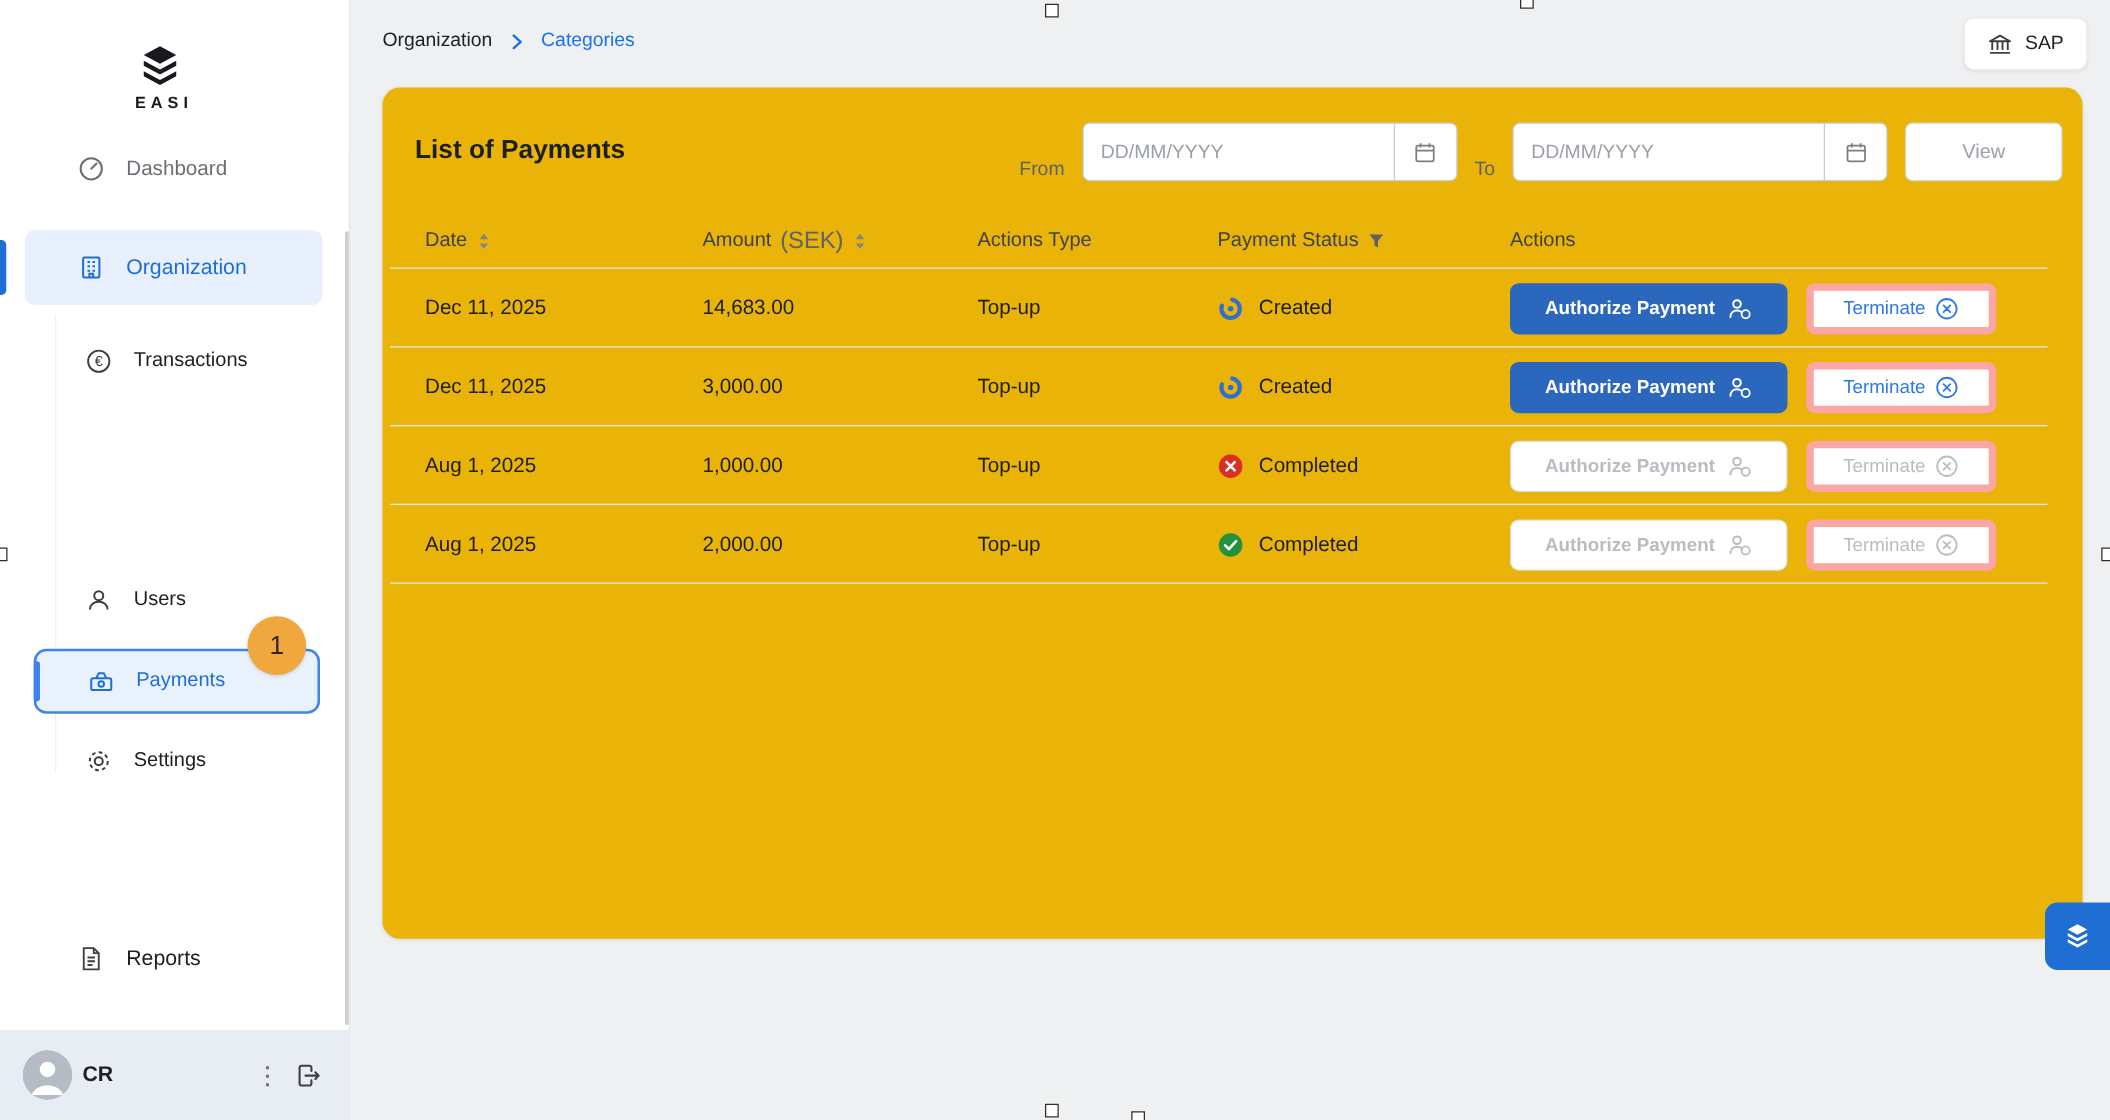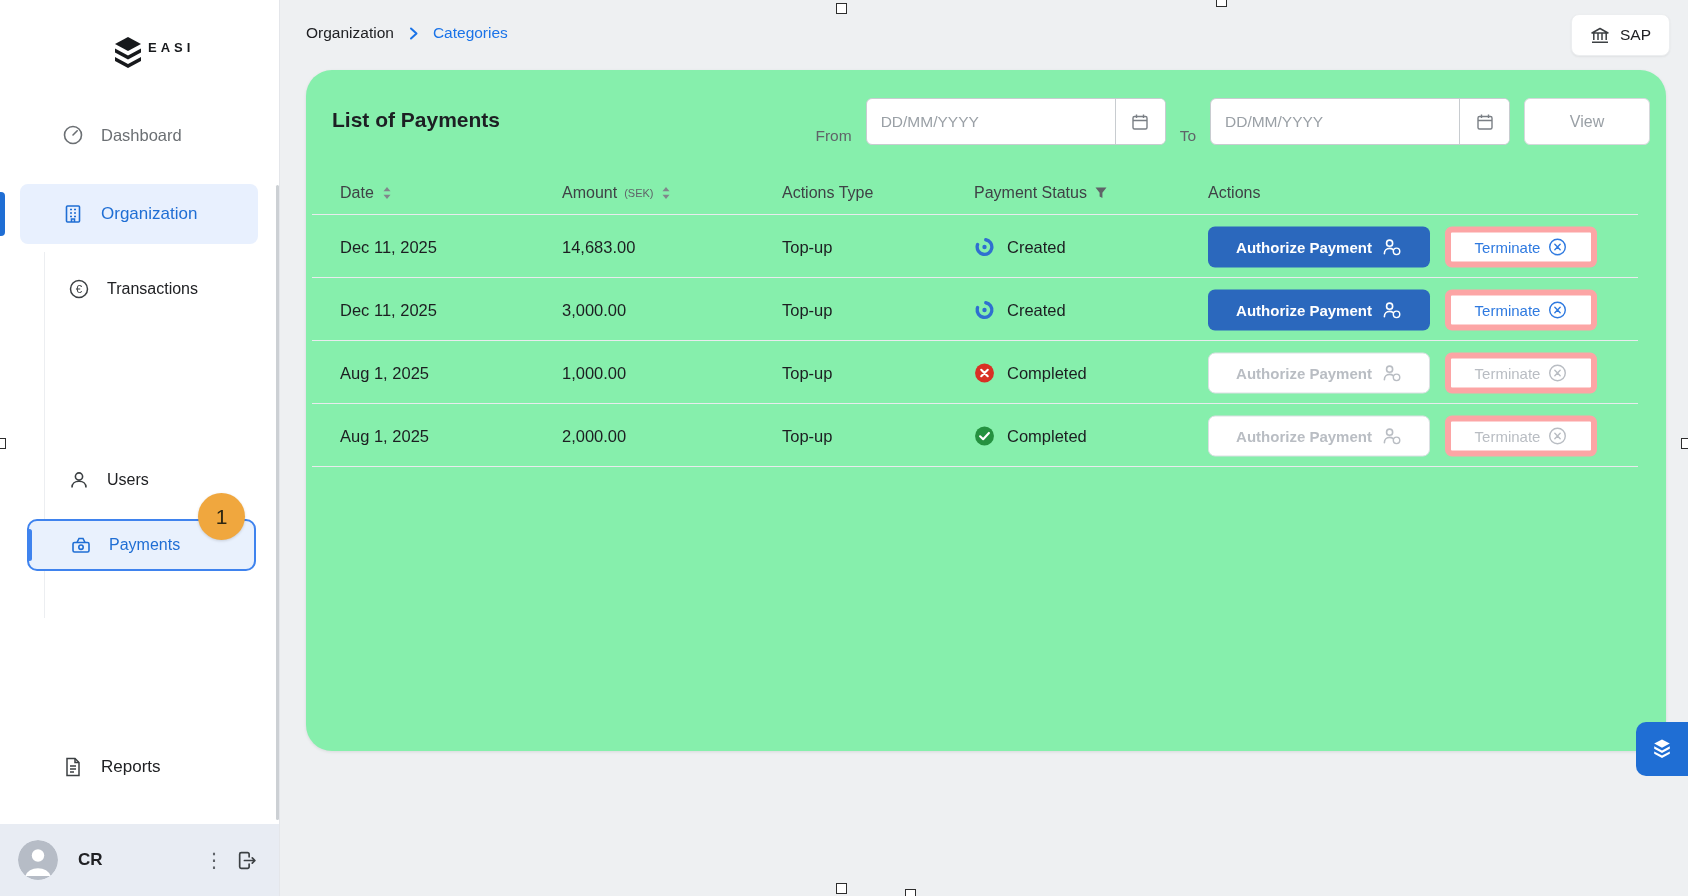--- a/index.html
+++ b/index.html
@@ -4,21 +4,21 @@
 <style>
   *{box-sizing:border-box;margin:0;padding:0}
   html,body{width:1688px;height:896px;overflow:hidden;position:relative;
     font-family:"Liberation Sans","DejaVu Sans",sans-serif;background:#eef0f2;color:#1c1e21}
   svg{display:block}
 
   
   .sidebar{position:absolute;left:0;top:0;width:280px;height:896px;background:#fff;
     border-right:1px solid #e4e6ea;z-index:5}
   .logo-block{position:absolute;left:0;top:0;width:100%;height:122px;background:#fff;z-index:3;
-    display:flex;align-items:flex-start;padding:36px 0 0 108px}
+    display:flex;flex-direction:column;align-items:flex-start;padding:36px 0 0 108px}
   .logo-text{font-size:13px;font-weight:700;letter-spacing:4px;color:#17191c;margin-top:4px}
   .nav-item{position:absolute;left:20px;width:238px;height:46px;display:flex;align-items:center;
     gap:17px;padding-left:42px;cursor:pointer;border-radius:8px;color:#202124;font-size:16.5px}
   .nav-item .ni{width:22px;height:22px;flex:0 0 22px;color:#3c4043}
   .nav-sub{padding-left:48px;font-size:16px}
   .item-dashboard{top:112px;height:46px;z-index:1;color:#6b6f73}
   .item-dashboard .ni{color:#6b6f73}
   .item-organization{top:184px;height:60px;background:#e8f0fe;color:var(--accent-blue,#1f6ed4);font-weight:500;font-size:17px}
   .item-organization .ni{color:var(--accent-blue,#1f6ed4)}
   .accent-bar{position:absolute;left:0;top:192px;width:5px;height:44px;border-radius:0 4px 4px 0;
@@ -36,56 +36,56 @@
   .item-settings{top:586px}
   .item-rule-engine{top:661px;font-size:17px}
   .item-reports{top:744px;font-size:17px}
   .badge{position:absolute;left:198px;top:493px;width:47px;height:47px;border-radius:50%;
     background:var(--badge-orange,#f0a73e);display:flex;align-items:center;justify-content:center;
     font-size:21px;font-weight:500;color:#2e2713;z-index:6;box-shadow:0 1px 3px rgba(0,0,0,.15)}
   .scroll-thumb{position:absolute;right:0;top:185px;width:3px;height:635px;background:#ccd0d4;border-radius:2px}
   .sidebar-footer{position:absolute;left:0;bottom:0;width:100%;height:72px;background:#e8ecf3;
     display:flex;align-items:center;padding:0 18px}
   .avatar{width:40px;height:40px;border-radius:50%;overflow:hidden;flex:0 0 40px}
-  .user-initials{margin-left:20px;font-size:17px;font-weight:700;color:#202124}
+  .user-initials{margin-left:8px;font-size:17px;font-weight:700;color:#202124}
   .footer-spacer{flex:1}
   .dots-btn{font-size:20px;color:#5f6368;letter-spacing:0;padding:4px 8px;cursor:pointer;user-select:none}
   .logout-btn{padding:4px;cursor:pointer}
 
   
   .main{position:absolute;left:280px;top:0;right:0;bottom:0;background:#eef0f2}
   .breadcrumb{position:absolute;left:26px;top:24px;display:flex;align-items:center;gap:12px;font-size:15.5px}
   .crumb-root{color:#202124;cursor:pointer}
   .crumb-current{color:#1a73e8;cursor:pointer}
   .sap-btn{position:absolute;right:18px;top:14px;height:42px;padding:0 18px;background:#fff;
     border:1px solid #eceef0;border-radius:8px;display:flex;align-items:center;gap:10px;
     font-size:15.5px;color:#202124;cursor:pointer;box-shadow:0 1px 2px rgba(60,64,67,.08)}
 
-  .card{position:absolute;left:26px;top:70px;width:1360px;height:681px;background:#86efac;
-    border-radius:26px;box-shadow:0 1px 3px rgba(60,64,67,.12)}
+  .card{position:absolute;left:26px;top:70px;width:1360px;height:681px;background:#eab308;
+    border-radius:14px;box-shadow:0 1px 3px rgba(60,64,67,.12)}
   .card-title{position:absolute;left:26px;top:38px;font-size:21px;font-weight:700;color:#1d1f23}
 
   .filters{position:absolute;top:28px;right:16px;display:flex;align-items:flex-end;gap:14px}
   .filter-label{font-size:15.5px;color:#5f6368}
   .date-group{display:flex;align-items:stretch;width:300px;height:47px;border:1px solid #c8ccd0;
     border-radius:6px;background:#fff;overflow:hidden}
   .date-group input{flex:1;border:0;outline:none;padding:0 14px;font-size:15.5px;
     font-family:inherit;color:#202124;background:transparent}
   .date-group input::placeholder{color:#9aa0a6}
   .cal-btn{width:50px;border-left:1px solid #c8ccd0;display:flex;align-items:center;
     justify-content:center;cursor:pointer;background:#fff}
   .view-btn{width:126px;height:47px;border:1px solid #d5d8db;border-radius:6px;background:#fff;
     font-size:16px;color:#9aa0a6;font-family:inherit;cursor:pointer}
 
   .thead{position:absolute;left:0;top:100px;width:100%;height:45px}
   .thead::after{content:"";position:absolute;left:6px;right:28px;bottom:0;height:1px;background:#e9ebee}
   .th{position:absolute;top:50%;transform:translateY(-50%);display:flex;align-items:center;gap:7px;
     font-size:16px;color:#3f4246}
   .th-date{left:34px}.th-amount{left:256px}.th-type{left:476px}.th-status{left:668px}.th-actions{left:902px}
-  .unit{font-size:11px;color:#5f6368}
+  .unit{font-size:19px;color:#5f6368}
 
   .trows{position:absolute;left:0;top:145px;width:100%}
   .trow{position:relative;height:63px}
   .trow::after{content:"";position:absolute;left:6px;right:28px;bottom:0;height:1px;background:#e9ebee}
   .cell{position:absolute;top:50%;transform:translateY(-50%);font-size:16.5px;color:#1c1e21}
   .c-date{left:34px}.c-amount{left:256px}.c-type{left:476px}
   .c-status{left:668px;display:flex;align-items:center;gap:12px}
   .status-icon{width:21px;height:21px}
   .c-actions{left:902px;display:flex;align-items:center;gap:15px}
   .btn-authorize{width:222px;height:41px;border:0;border-radius:7px;background:var(--button-blue,#2b68bd);
@@ -162,20 +162,27 @@
     <svg class="ni" viewBox="0 0 22 22" fill="none" stroke="currentColor" stroke-width="1.6">
         <rect x="3" y="8.5" width="16" height="9.5" rx="1.5"></rect>
         <path d="M7 8.5 L9 4.5 h4 l2 4"></path>
         <circle cx="11" cy="13.2" r="2.2"></circle>
       </svg>
     <span>Payments</span>
   </div>
 
   <div class="badge">1</div>
 
+  <div class="nav-item nav-sub item-settings">
+    <svg class="ni" viewBox="0 0 22 22" fill="none" stroke="currentColor" stroke-width="1.6">
+        <circle cx="11" cy="11" r="3.2"></circle>
+        <circle cx="11" cy="11" r="7.2" stroke-dasharray="3 2.6"></circle>
+      </svg>
+    <span>Settings</span>
+  </div>
 
 
   <div class="nav-item item-reports">
     <svg class="ni" viewBox="0 0 22 22" fill="none" stroke="currentColor" stroke-width="1.5">
         <path d="M5 2.5 h8 l4 4 v13 h-12 Z"></path>
         <path d="M13 2.5 v4 h4"></path>
         <path d="M8 10 h6 M8 13 h6 M8 16 h4"></path>
       </svg>
     <span>Reports</span>
   </div>

